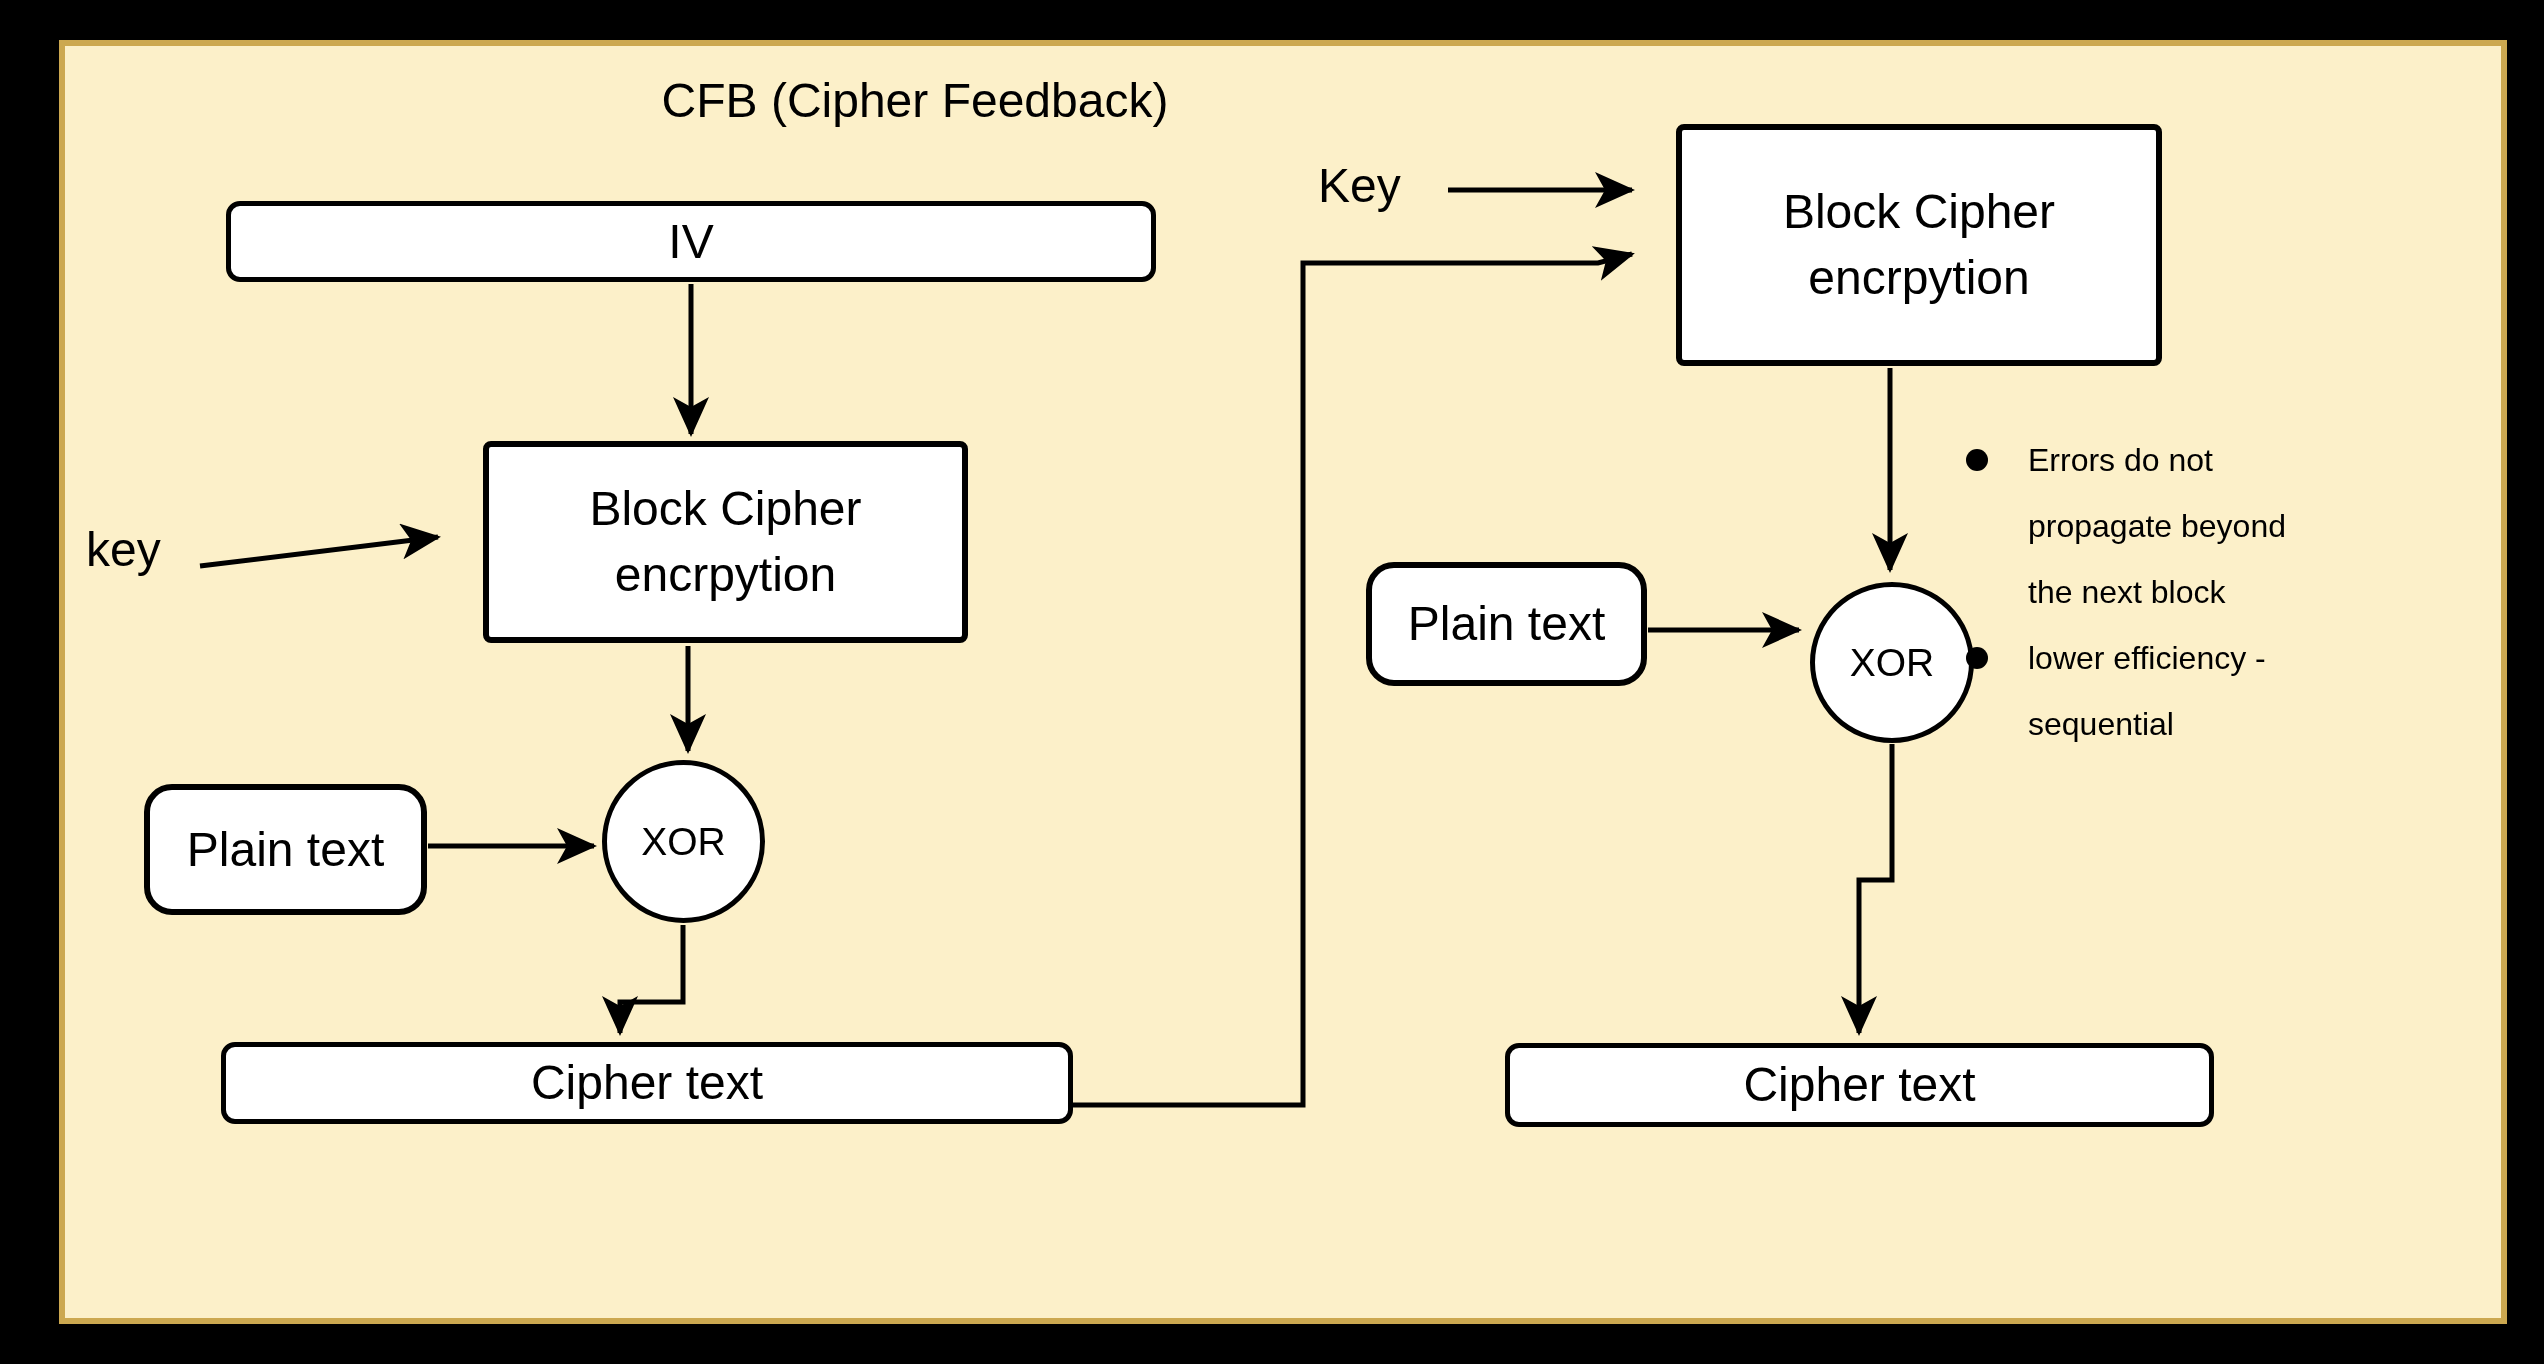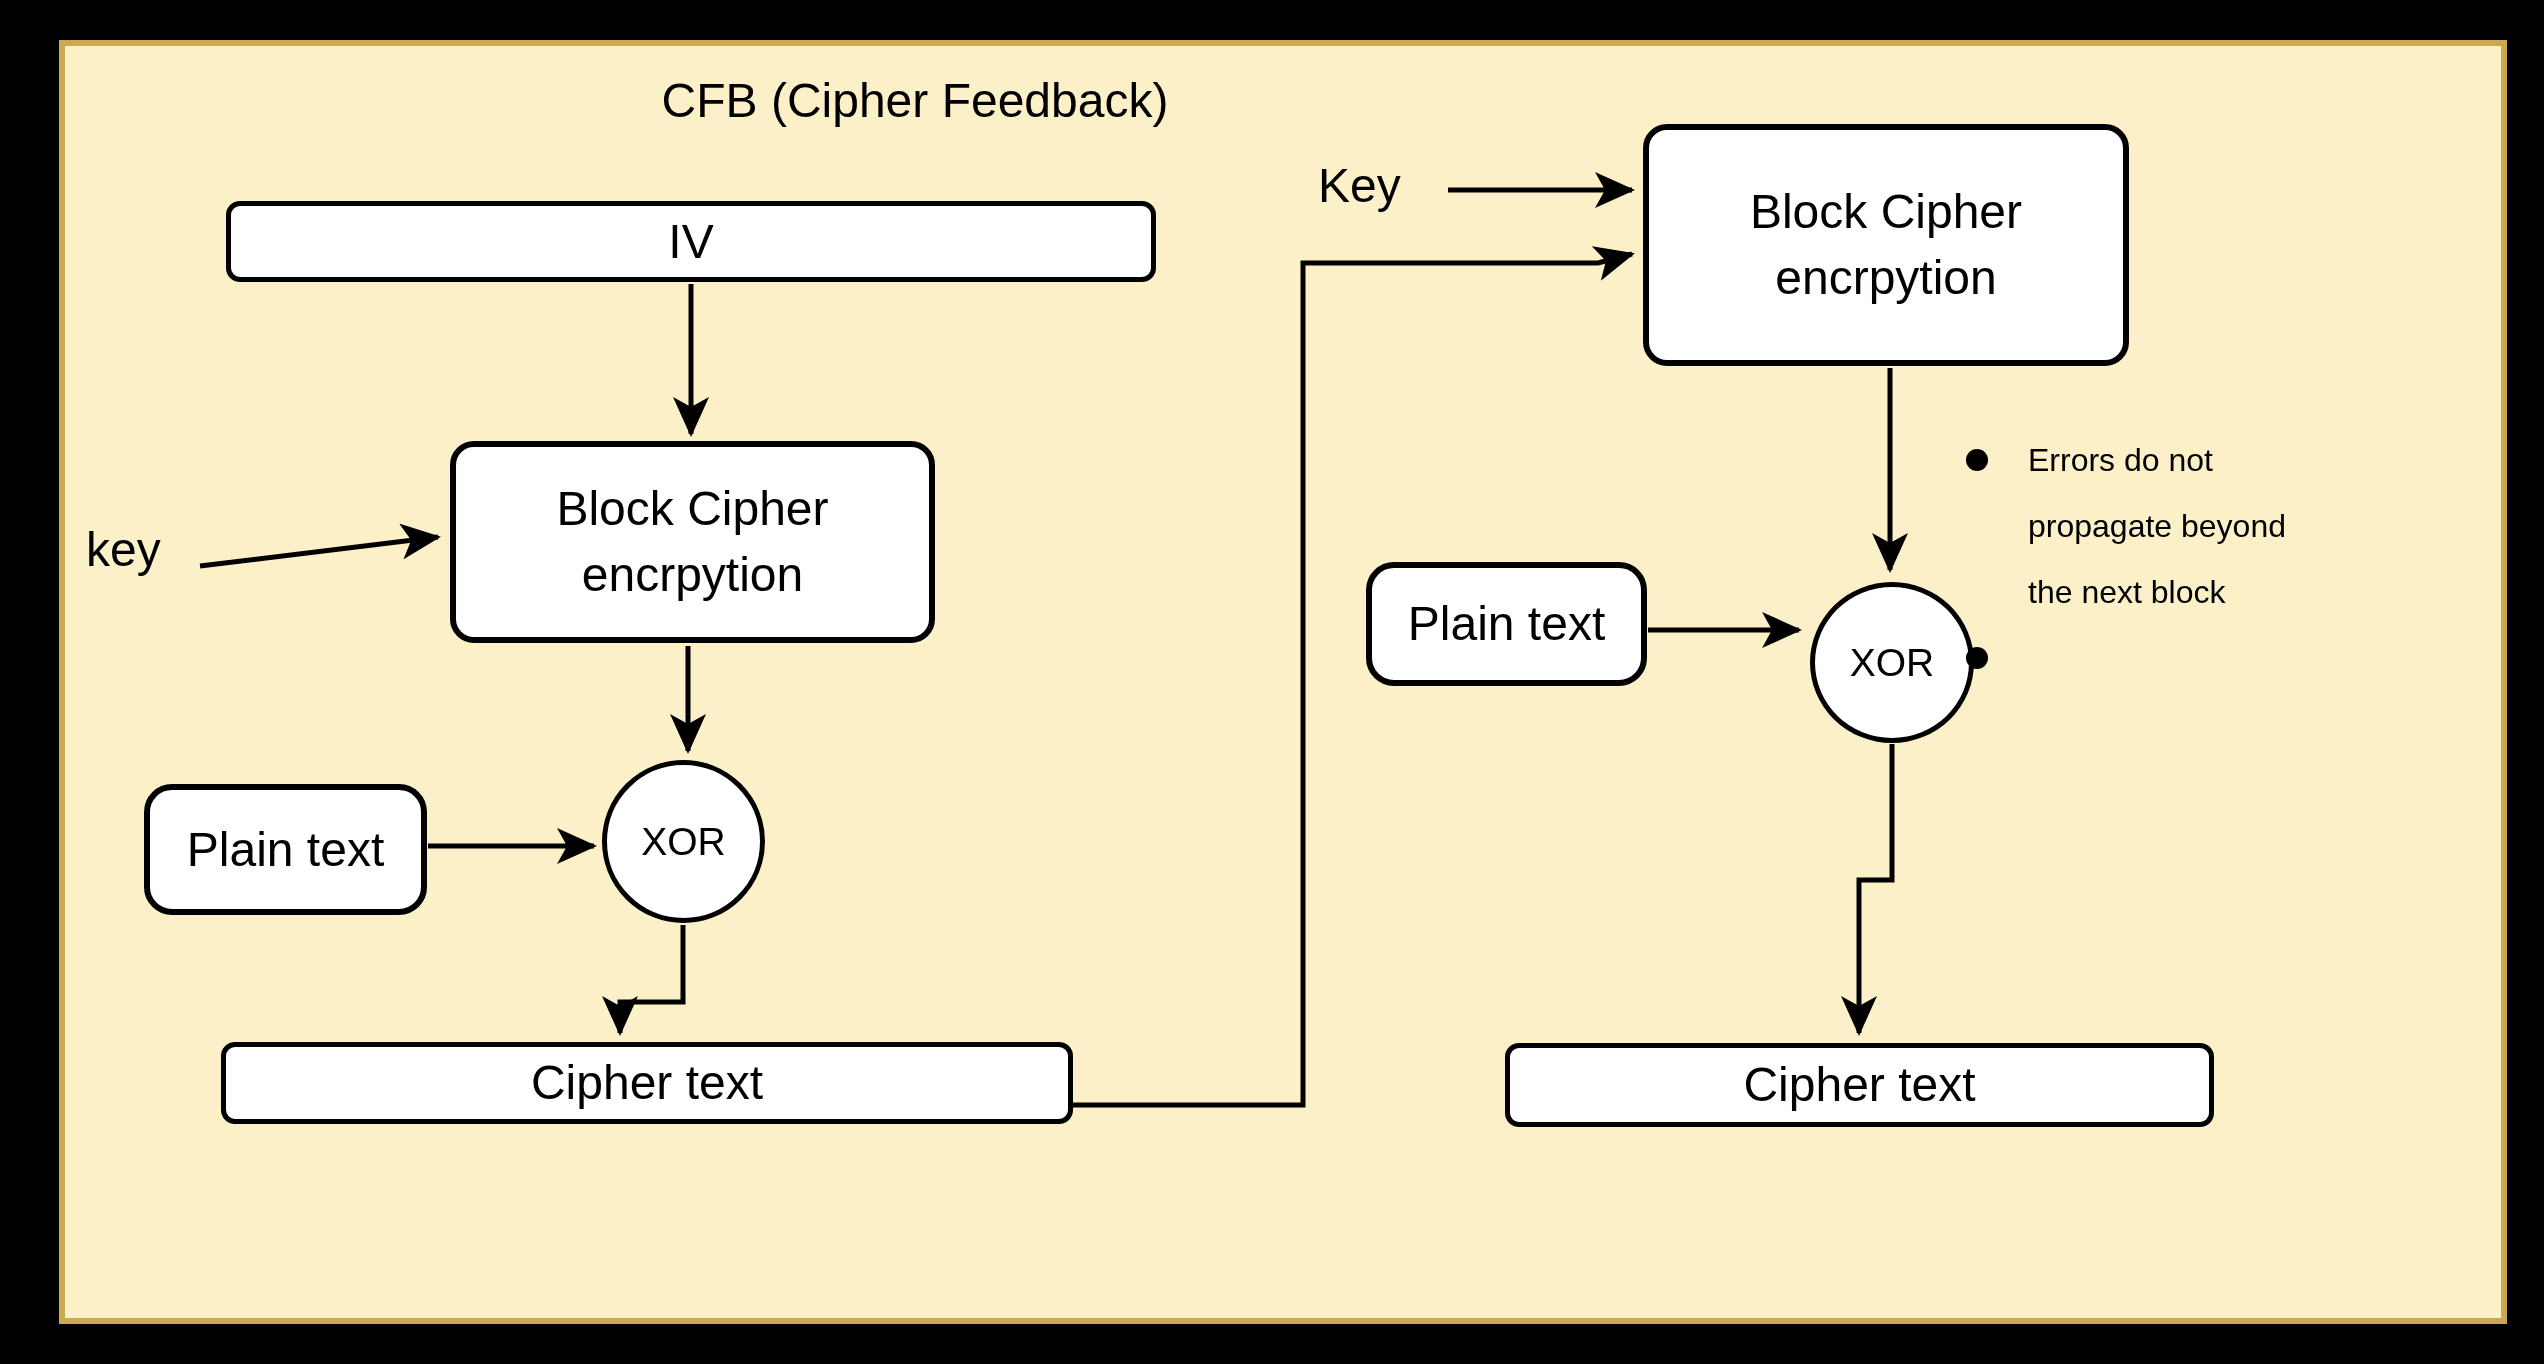--- a/index.html
+++ b/index.html
@@ -39,21 +39,21 @@
     text-align: center;
     color: #000000;
     font-size: 48px;
     line-height: 62px;
     white-space: pre-line;
   }
 
   .node.thick { border-width: 6px; }
 
   .node.rect    { border-radius: 14px; }
-  .node.process { border-radius: 24px; }
+  .node.process { border-radius: 8px; margin-left: 33px; }
   .node.small   { border-radius: 28px; }
   .node.circle  { border-radius: 50%; font-size: 39px; }
 
   #iv-node          { left: 226px;  top: 201px;  width: 930px; height: 81px;  }
   #bc-left-node     { left: 450px;  top: 441px;  width: 485px; height: 202px; line-height: 66px; }
   #plain-left-node  { left: 144px;  top: 784px;  width: 283px; height: 131px; }
   #xor-left-node    { left: 602px;  top: 760px;  width: 163px; height: 163px; }
   #cipher-left-node { left: 221px;  top: 1042px; width: 852px; height: 82px;  }
 
   #bc-right-node     { left: 1643px; top: 124px;  width: 486px; height: 242px; line-height: 66px; }
@@ -148,16 +148,18 @@
 
   <div class="notes">
     <div class="note-item">
       <span class="note-dot"></span>
       <span class="note-text">Errors do not
 propagate beyond
 the next block</span>
     </div>
     <div class="note-item">
       <span class="note-dot"></span>
+      <span class="note-text">lower efficiency -
+sequential</span>
     </div>
   </div>
 
 </div>
 
 </body></html>

